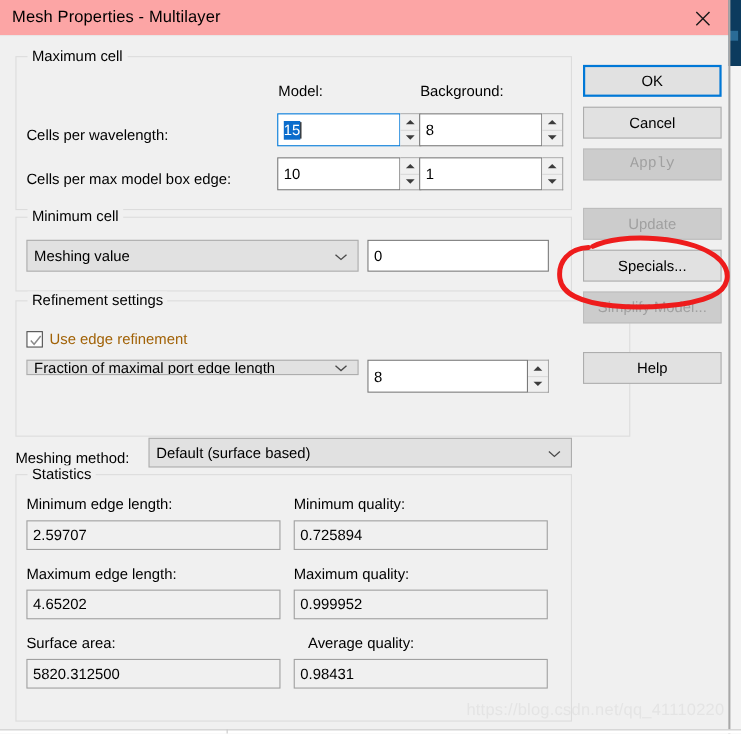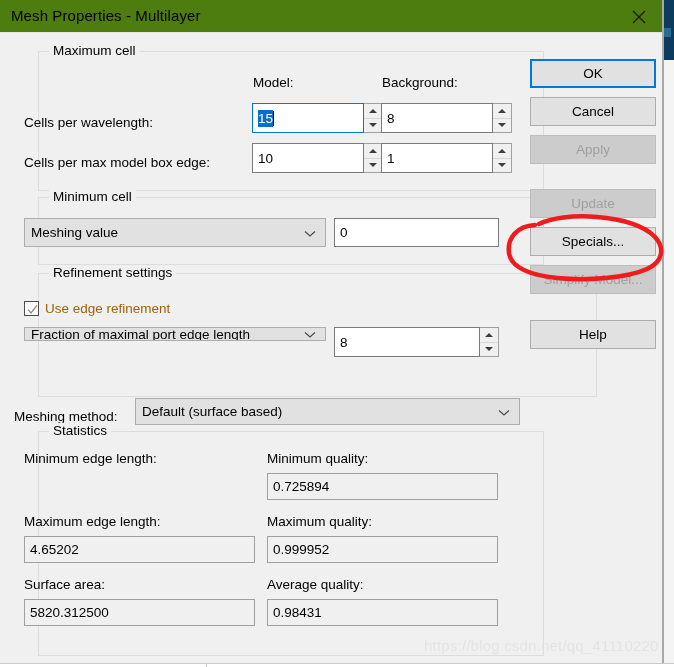--- a/index.html
+++ b/index.html
@@ -48,21 +48,21 @@
     right: 0; top: 60px;
     width: 10px; height: 607px;
     background: #f4f4f4;
   }
 
   
   .titlebar {
     position: absolute;
     left: 0; top: 0;
     width: 662px; height: 32px;
-    background: #4d7c0f;
+    background: #fca5a5;
   }
   .titlebar .title {
     position: absolute;
     left: 11px; top: 7px;
     font-size: 15px;
     color: #000000;
     letter-spacing: 0.1px;
     white-space: nowrap;
   }
   .titlebar .close-btn {
@@ -86,21 +86,20 @@
     left: 0; top: 33px;
     width: 662px; height: 630px;
     background: #f0f0f0;
   }
 
   
   .groupbox {
     position: absolute;
     border: 1px solid #dcdcdc;
     box-sizing: border-box;
-    margin-left: 24px;
   }
   .groupbox > .gb-title {
     position: absolute;
     top: -9px; left: 10px;
     background: #f0f0f0;
     padding: 0 4px;
     font-size: 13.5px;
     color: #000;
     white-space: nowrap;
   }
@@ -420,20 +419,23 @@
           <path d="M1,2 L6,6.4 L11,2" stroke="#4a4a4a" stroke-width="1.2" fill="none"></path>
         </svg>
       </span>
     </div>
 
     <div class="groupbox" style="left:14px; top:398px; width:506px; height:225px;">
       <div class="gb-title">Statistics</div>
     </div>
 
     <div class="lbl" style="left:24px; top:418px;">Minimum edge length:</div>
+    <div class="tinput readonly" style="left:24px; top:440px; width:231px; height:27px;">
+      <span>2.59707</span>
+    </div>
 
     <div class="lbl" style="left:267px; top:418px;">Minimum quality:</div>
     <div class="tinput readonly" style="left:267px; top:440px; width:231px; height:27px;">
       <span>0.725894</span>
     </div>
 
     <div class="lbl" style="left:24px; top:481px;">Maximum edge length:</div>
     <div class="tinput readonly" style="left:24px; top:503px; width:231px; height:27px;">
       <span>4.65202</span>
     </div>
@@ -441,32 +443,32 @@
     <div class="lbl" style="left:267px; top:481px;">Maximum quality:</div>
     <div class="tinput readonly" style="left:267px; top:503px; width:231px; height:27px;">
       <span>0.999952</span>
     </div>
 
     <div class="lbl" style="left:24px; top:544px;">Surface area:</div>
     <div class="tinput readonly" style="left:24px; top:566px; width:231px; height:27px;">
       <span>5820.312500</span>
     </div>
 
-    <div class="lbl" style="left:267px; top:544px;">Average quality:</div>
+    <div class="lbl" style="left:280px; top:544px;">Average quality:</div>
     <div class="tinput readonly" style="left:267px; top:566px; width:231px; height:27px;">
       <span>0.98431</span>
     </div>
 
     <div class="btn default" style="left:530px; top:26px;">
       <span>OK</span>
     </div>
     <div class="btn" style="left:530px; top:64px;">
       <span>Cancel</span>
     </div>
-    <div class="btn disabled" style="left:530px; top:102px;">
+    <div class="btn disabled" style="left:530px; top:102px;font-family:Liberation Mono, monospace;">
       <span>Apply</span>
     </div>
     <div class="btn" style="left:530px; top:194px;">
       <span>Specials...</span>
     </div>
     <div class="btn disabled" style="left:530px; top:156px;">
       <span>Update</span>
     </div>
     <div class="btn disabled" style="left:530px; top:232px;">
       <span>Simplify Model...</span>

